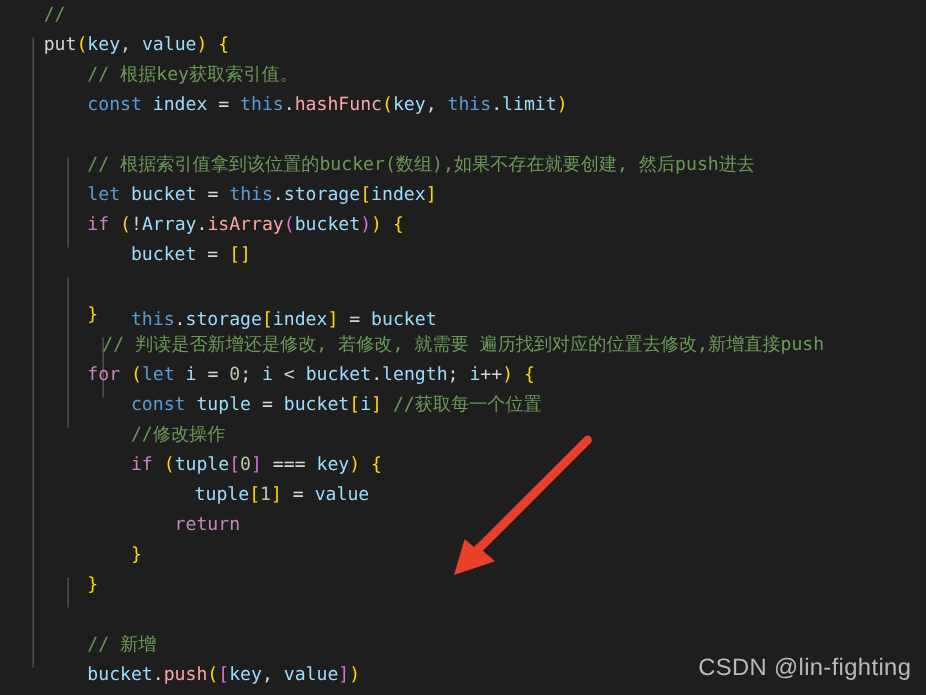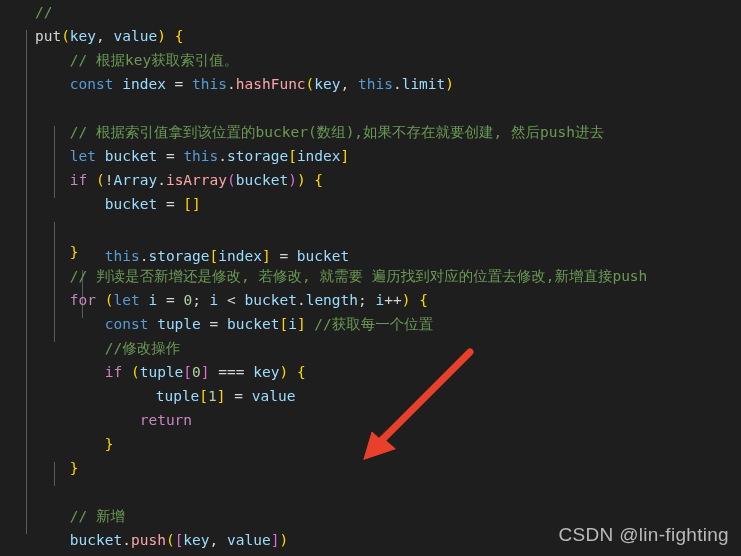--- a/index.html
+++ b/index.html
@@ -129,21 +129,21 @@
     </div>
 
     <div class="line" style="top: 216px; position: absolute; left: 0px; margin-top: 28px;">
       <span class="line-inner"><span class="c-plain">            </span><span class="c-this">this</span><span class="c-plain">.</span><span class="c-prop">storage</span><span class="c-bracket-y">[</span><span class="c-ident">index</span><span class="c-bracket-y">]</span><span class="c-plain"> = </span><span class="c-ident">bucket</span></span>
     </div>
 
     <div class="line" style="top: 240px; position: absolute; left: 0px;">
       <span class="line-inner"><span class="c-plain">        </span><span class="c-bracket-y">}</span></span>
     </div>
 
-    <div class="line" style="top: 264px; position: absolute; left: 0px; padding-left: 24px;">
+    <div class="line" style="top: 264px; position: absolute; left: 12px; padding-left: 24px;">
       <span class="line-inner"><span class="c-plain">        </span><span class="c-comment">// 判读是否新增还是修改, 若修改, 就需要 遍历找到对应的位置去修改,新增直接push</span></span>
     </div>
 
     <div class="line" style="top: 288px; position: absolute; left: 0px;">
       <span class="line-inner"><span class="c-plain">        </span><span class="c-keyword">for</span><span class="c-plain"> </span><span class="c-bracket-y">(</span><span class="c-decl">let</span><span class="c-plain"> </span><span class="c-ident">i</span><span class="c-plain"> = </span><span class="c-num">0</span><span class="c-plain">; </span><span class="c-ident">i</span><span class="c-plain"> &lt; </span><span class="c-ident">bucket</span><span class="c-plain">.</span><span class="c-prop">length</span><span class="c-plain">; </span><span class="c-ident">i</span><span class="c-plain">++</span><span class="c-bracket-y">)</span><span class="c-plain"> </span><span class="c-bracket-y">{</span></span>
     </div>
 
     <div class="line" style="top: 312px; position: absolute; left: 0px;">
       <span class="line-inner"><span class="c-plain">            </span><span class="c-decl">const</span><span class="c-plain"> </span><span class="c-ident c-bold">tuple</span><span class="c-plain"> = </span><span class="c-ident">bucket</span><span class="c-bracket-y">[</span><span class="c-ident">i</span><span class="c-bracket-y">]</span><span class="c-plain"> </span><span class="c-comment">//获取每一个位置</span></span>
     </div>

